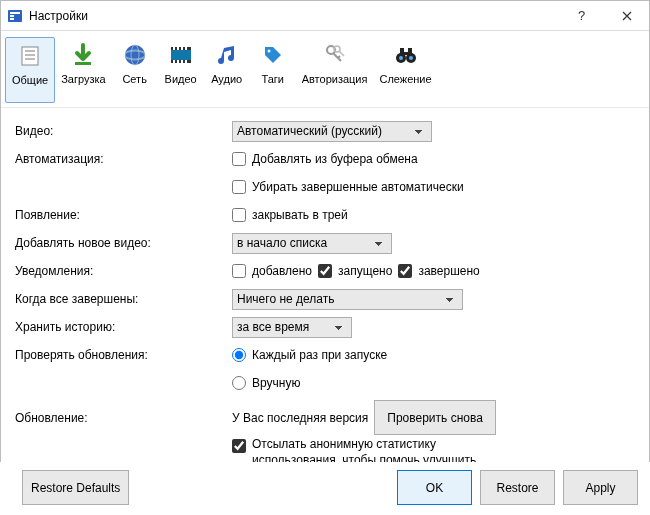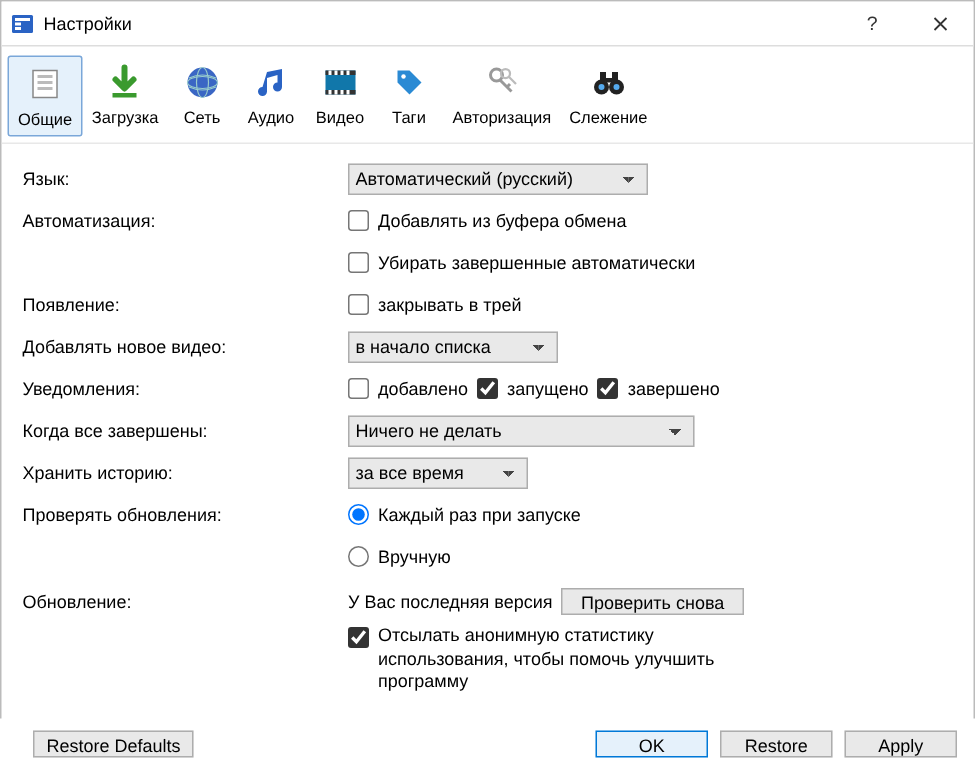--- a/index.html
+++ b/index.html
@@ -26,21 +26,21 @@
   .titlebar .title { flex: 1; font-size: 12px; }
   .titlebar .winbtn { width: 45px; height: 30px; display:flex; align-items:center; justify-content:center; font-size:13px; color:#333; }
   .toolbar {
     display: flex;
     padding: 6px 4px 4px 4px;
     gap: 0;
     border-bottom: 1px solid #e8e8e8;
   }
   .tb-item {
     display:flex; flex-direction:column; align-items:center;
-    padding: 2px 6px 4px 6px;
+    padding: 2px 6px 16px 6px;
     min-width: 46px;
     cursor: default;
   }
   .tb-item.active { border:1px solid #7aa7d9; background:#e5f1fb; border-radius:2px; }
   .tb-item .ic { width:32px; height:32px; display:flex; align-items:center; justify-content:center; }
   .tb-item .lbl { font-size:11px; margin-top:2px; }
   .content { padding: 10px 14px 4px 14px; }
   .row { display:flex; align-items:center; min-height:26px; margin-bottom:2px; }
   .row .label { width: 178px; flex-shrink:0; }
   .row .controls { display:flex; align-items:center; gap:6px; flex-wrap:wrap;padding-left:39px; }
@@ -53,21 +53,21 @@
     background-position: calc(100% - 12px) 8px, calc(100% - 8px) 8px;
     background-size: 4px 4px, 4px 4px;
     background-repeat: no-repeat;
   }
   .chk { display:inline-flex; align-items:center; gap:6px; }
   .chk input { width:14px; height:14px; margin:0; accent-color:#333; }
   .rad { display:inline-flex; align-items:center; gap:6px; }
   .rad input { width:14px; height:14px; margin:0; }
   .btn {
     border:1px solid #adadad; background:#e9e9e9;
-    padding: 2px 12px; font:inherit; height:18px;
+    padding: 2px 12px; font:inherit; height:35px;
   }
   .btn.primary { border:1px solid #0078d7; background:#e5f1fb; }
   .multiline { margin-left:20px; line-height:1.3; }
   .footer {
     position:absolute; left:0; right:0; bottom:0;
     display:flex; align-items:center;
     padding: 8px 12px 10px 10px;
     background:#fff;
   }
   .footer .spacer { flex:1; }
@@ -123,46 +123,46 @@
           <ellipse cx="13" cy="13" rx="10" ry="4" fill="none" stroke="#9cc" stroke-width="0.8"></ellipse>
           <ellipse cx="13" cy="13" rx="4" ry="10" fill="none" stroke="#9cc" stroke-width="0.8"></ellipse>
           <path d="M4 10 q9 -4 18 0 M4 16 q9 4 18 0" stroke="#9cc" stroke-width="0.8" fill="none"></path>
         </svg>
       </span>
     <span class="lbl">Сеть</span>
   </div>
   <div class="tb-item">
     <span class="ic">
         <svg width="26" height="26" viewBox="0 0 26 26">
-          <path d="M10 6 L20 4 v12 a3 3 0 1 1 -3 -3 V8 L10 10 v9 a3 3 0 1 1 -3 -3 z" fill="#2a63c4"></path>
-        </svg>
-      </span>
-    <span class="lbl">Аудио</span>
-  </div>
-  <div class="tb-item">
-    <span class="ic">
-        <svg width="26" height="26" viewBox="0 0 26 26">
           <rect x="3" y="5" width="20" height="16" fill="#17a"></rect>
           <rect x="3" y="5" width="20" height="3" fill="#333"></rect>
           <rect x="3" y="18" width="20" height="3" fill="#333"></rect>
           <rect x="5" y="5" width="2" height="3" fill="#fff"></rect>
           <rect x="9" y="5" width="2" height="3" fill="#fff"></rect>
           <rect x="13" y="5" width="2" height="3" fill="#fff"></rect>
           <rect x="17" y="5" width="2" height="3" fill="#fff"></rect>
           <rect x="5" y="18" width="2" height="3" fill="#fff"></rect>
           <rect x="9" y="18" width="2" height="3" fill="#fff"></rect>
           <rect x="13" y="18" width="2" height="3" fill="#fff"></rect>
           <rect x="17" y="18" width="2" height="3" fill="#fff"></rect>
         </svg>
       </span>
     <span class="lbl">Видео</span>
   </div>
   <div class="tb-item">
     <span class="ic">
         <svg width="26" height="26" viewBox="0 0 26 26">
+          <path d="M10 6 L20 4 v12 a3 3 0 1 1 -3 -3 V8 L10 10 v9 a3 3 0 1 1 -3 -3 z" fill="#2a63c4"></path>
+        </svg>
+      </span>
+    <span class="lbl">Аудио</span>
+  </div>
+  <div class="tb-item">
+    <span class="ic">
+        <svg width="26" height="26" viewBox="0 0 26 26">
           <path d="M5 5 h8 l8 8 -8 8 -8 -8 z" fill="#2a8ad4"></path>
           <circle cx="9" cy="9" r="1.5" fill="#fff"></circle>
         </svg>
       </span>
     <span class="lbl">Таги</span>
   </div>
   <div class="tb-item">
     <span class="ic">
         <svg width="26" height="26" viewBox="0 0 26 26">
           <circle cx="9" cy="8" r="4" fill="none" stroke="#999" stroke-width="2"></circle>
@@ -185,21 +185,21 @@
           <circle cx="18" cy="16" r="2" fill="#5ae"></circle>
         </svg>
       </span>
     <span class="lbl">Слежение</span>
   </div>
 </div>
 
 <div class="content">
 
   <div class="row">
-    <div class="label">Язык:</div>
+    <div class="label">Видео:</div>
     <div class="controls">
       <select class="combo" style="width:200px">
         <option>Автоматический (русский)</option>
       </select>
     </div>
   </div>
 
   <div class="row">
     <div class="label">Автоматизация:</div>
     <div class="controls">
@@ -224,21 +224,21 @@
       <label class="chk">
           <input type="checkbox" style="">
           <span>закрывать в трей</span>
         </label>
     </div>
   </div>
 
   <div class="row">
     <div class="label">Добавлять новое видео:</div>
     <div class="controls">
-      <select class="combo" style="width:140px"><option>в начало списка</option></select>
+      <select class="combo" style="width:160px"><option>в начало списка</option></select>
     </div>
   </div>
 
   <div class="row">
     <div class="label">Уведомления:</div>
     <div class="controls">
       <label class="chk">
           <input type="checkbox" style="">
           <span>добавлено</span>
         </label>

